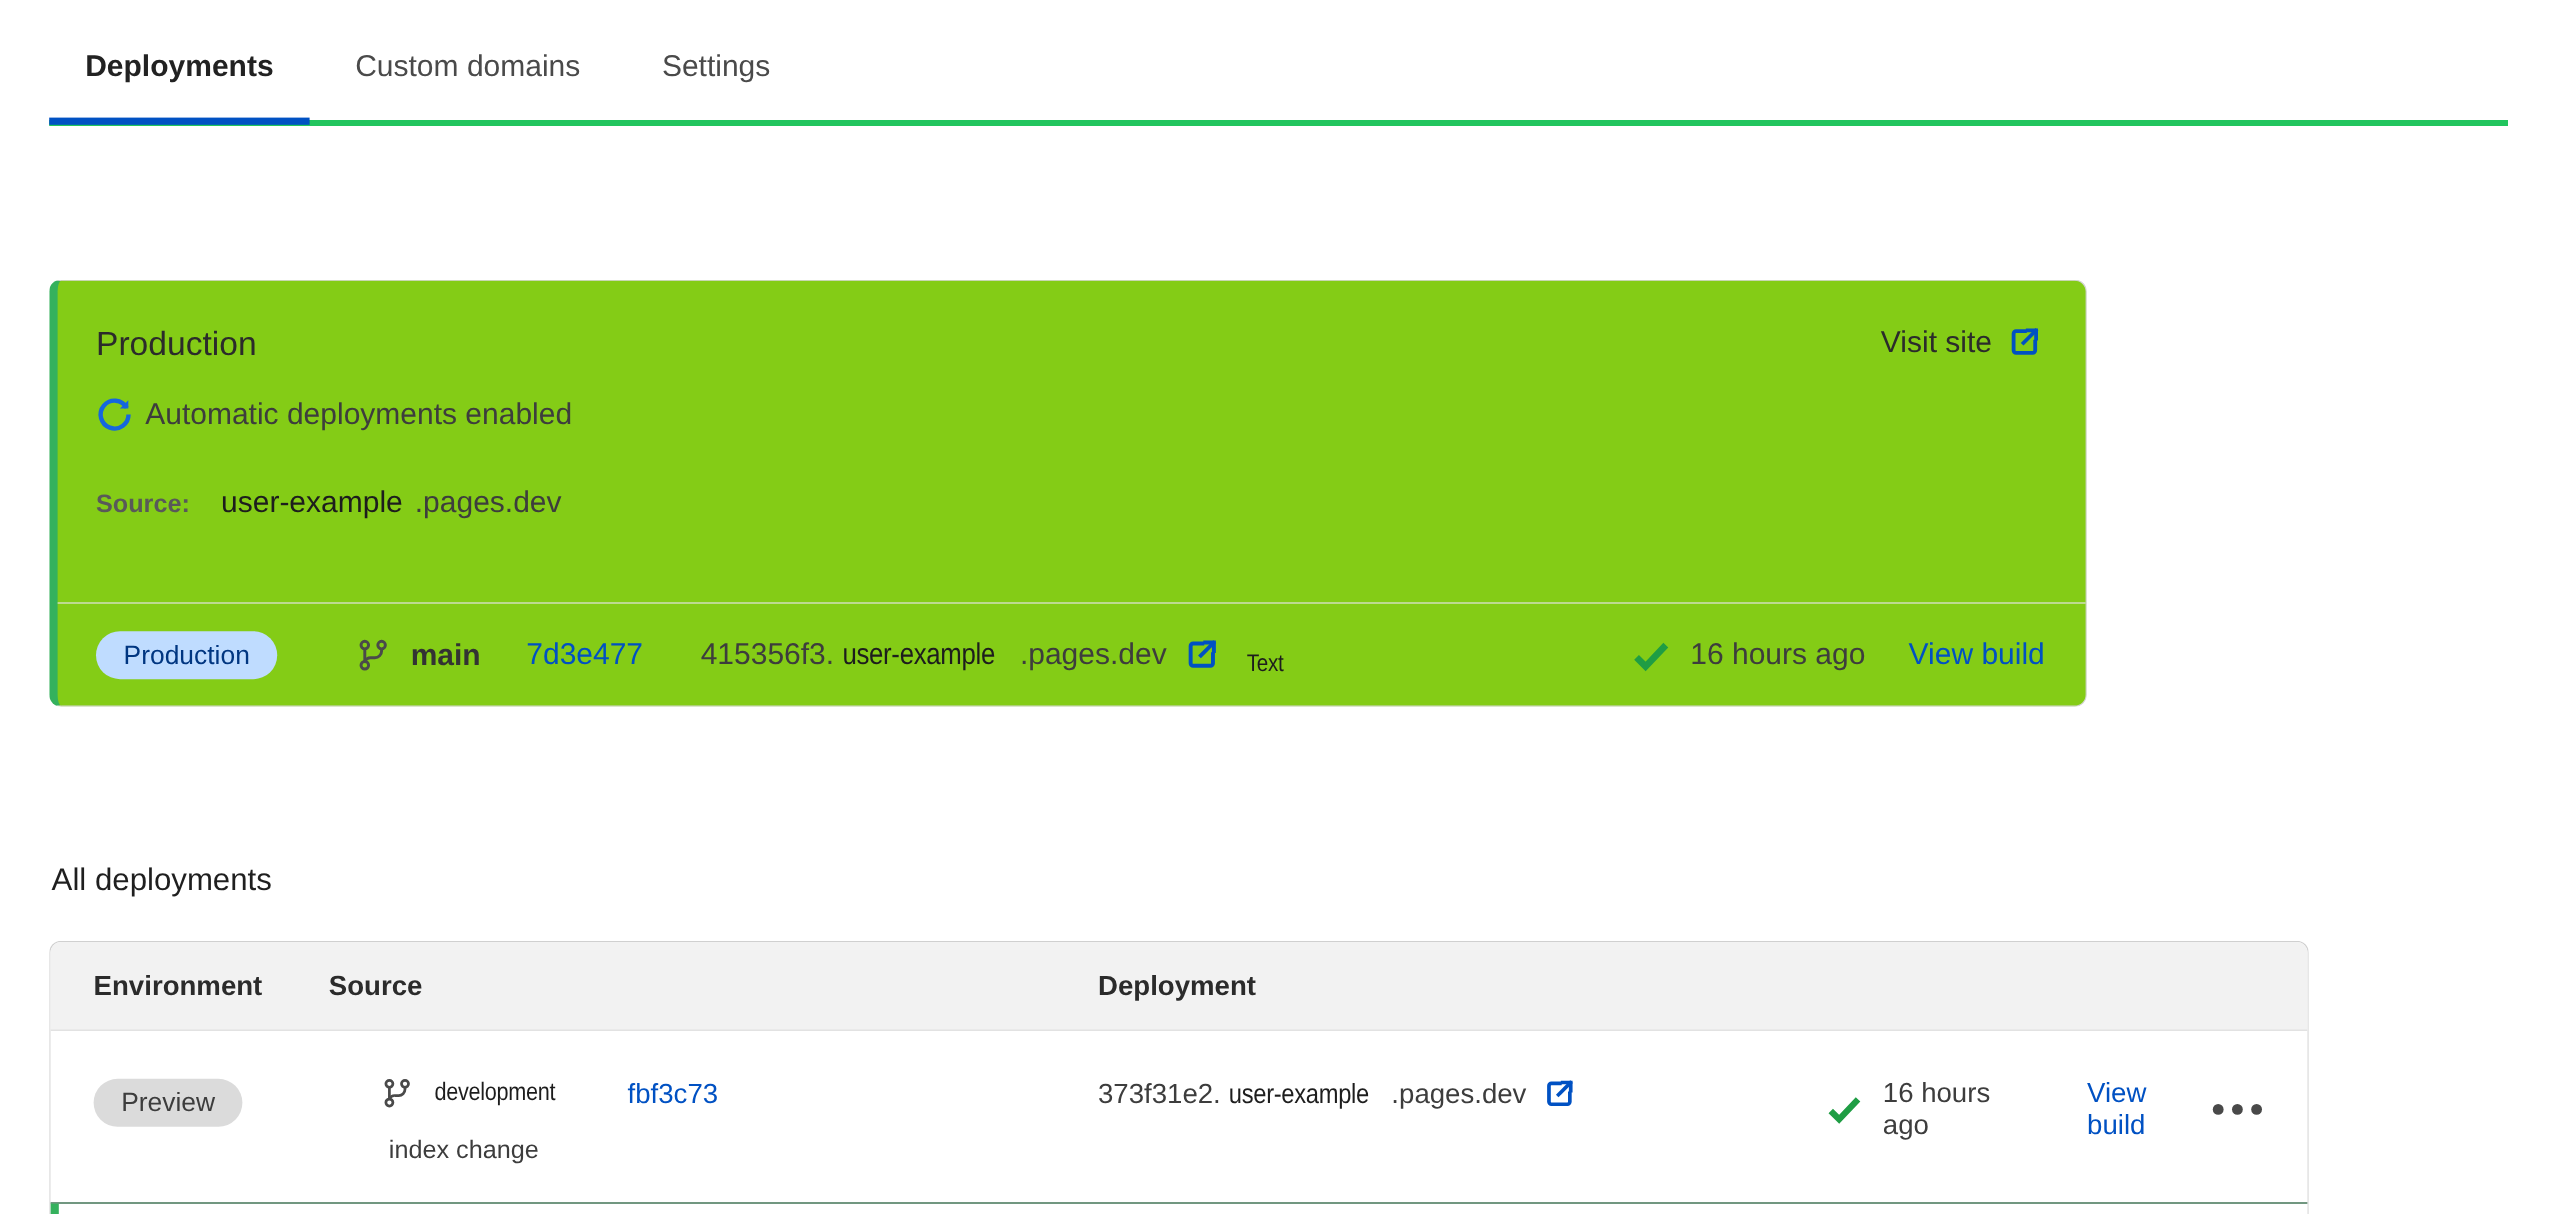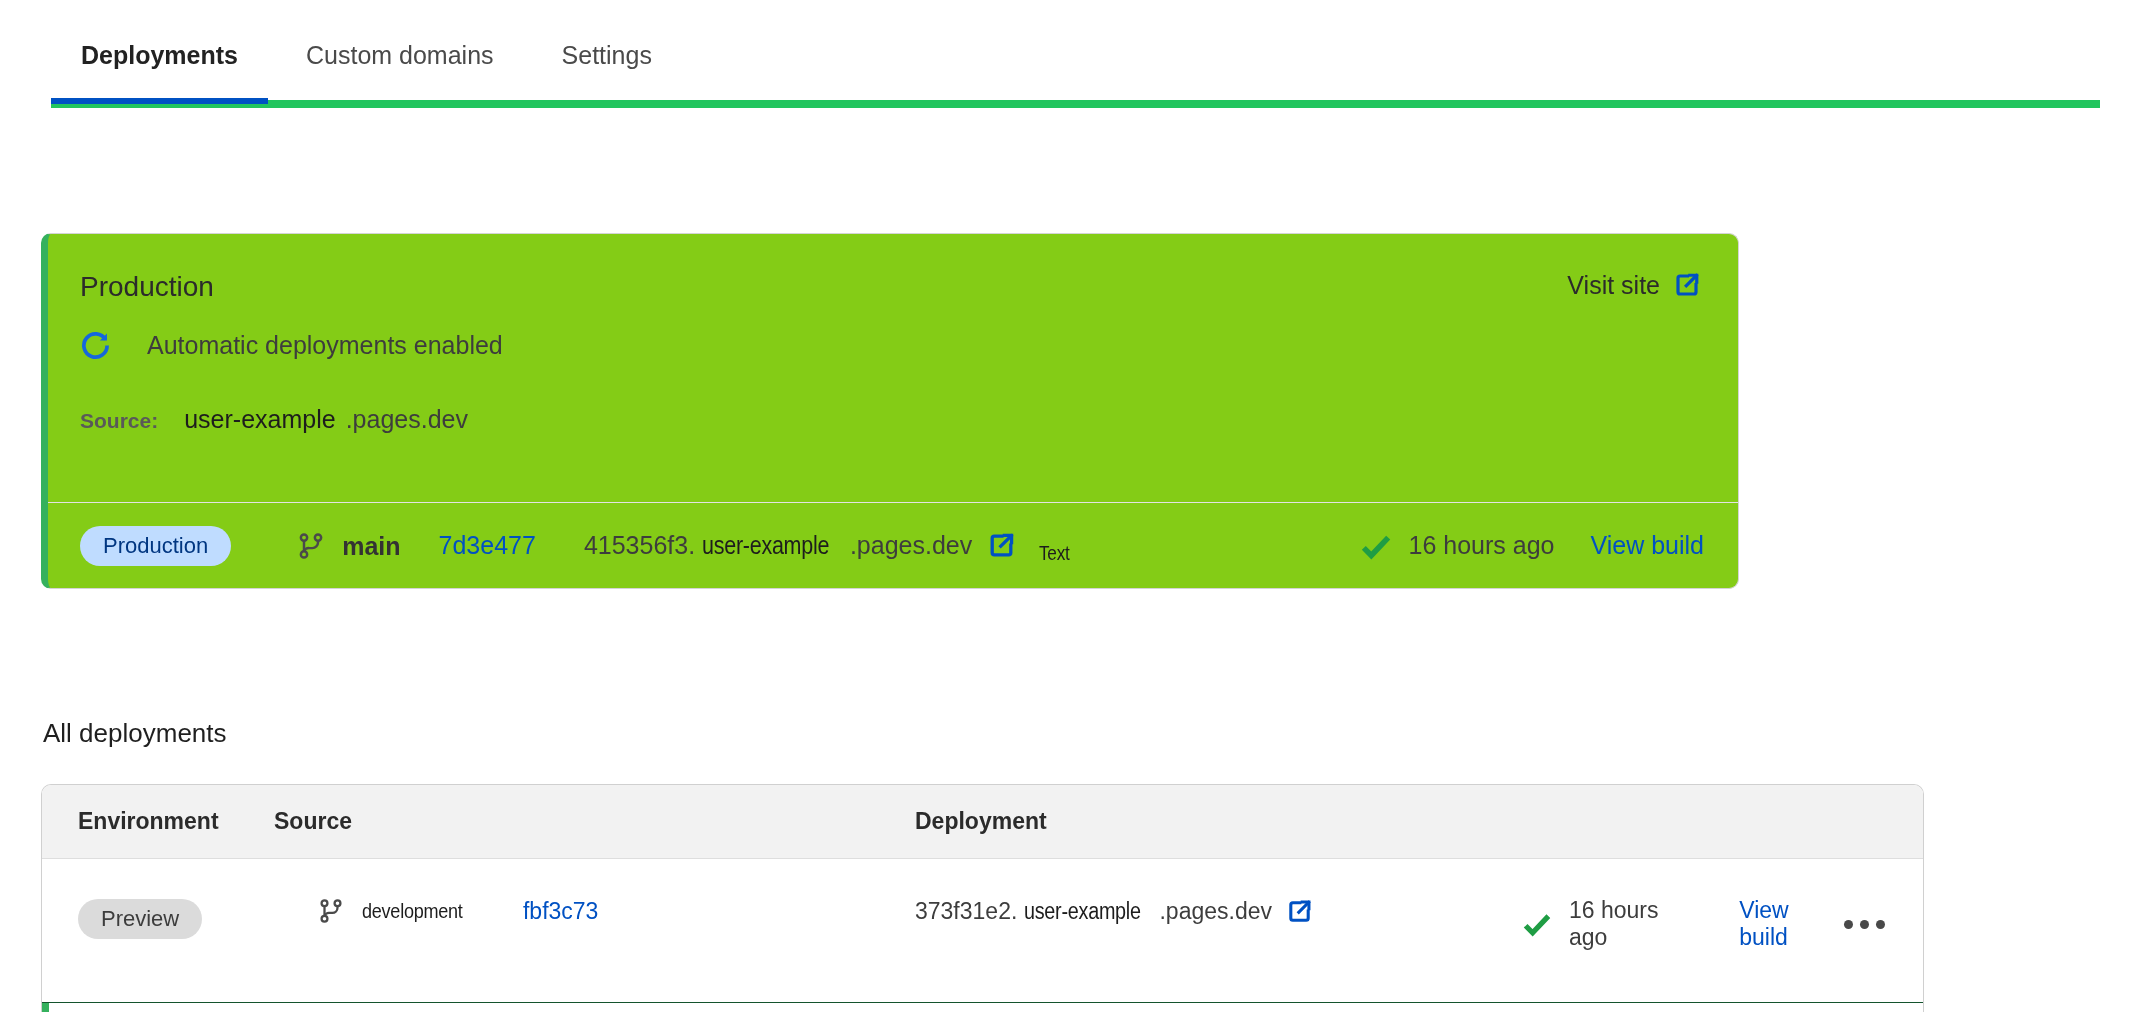--- a/index.html
+++ b/index.html
@@ -1,35 +1,35 @@
 <!DOCTYPE html>
 <html><head>
 <meta charset="utf-8">
 <style>
   * { margin:0; padding:0; box-sizing:border-box; }
   html,body { width:2132px; height:1012px; background:#ffffff; overflow:hidden;
               font-family:"Liberation Sans","DejaVu Sans",sans-serif; color:#3d3d3d; }
 
   
-  .tabbar { position:absolute; left:51px; top:27px; width:2049px; display:flex; gap:8px;
-            border-bottom:8px solid #22c55e;text-align:right; }
+  .tabbar { position:absolute; left:41px; top:27px; width:2049px; display:flex; gap:8px;
+            border-bottom:5px solid #22c55e;text-align:right; }
   .tab { padding:14px 30px 28px 30px; font-size:25px; color:#4a4a4a; cursor:pointer;
          border-bottom:6px solid transparent; margin-bottom:-4px; white-space:nowrap; }
   .tab.active { font-weight:bold; color:#222222; border-bottom-color:#0051c3; }
 
   
   .card { position:absolute; left:41px; top:233px; width:1698px; height:356px;
           border:1px solid #d4d4d4; border-left:7px solid #35b15d; border-radius:10px;
           background:#84cc16; }
   .card-inner { padding:36px 36px 0 32px; }
   .card-head { display:flex; justify-content:space-between; align-items:flex-start; }
   .card-title { font-size:28px; line-height:34px; color:#2b2b2b; font-weight:500; }
   .visit-site { display:flex; align-items:center; gap:12px; font-size:25px; color:#2b2b2b;
                 cursor:pointer; }
-  .auto-line { margin-top:26px; display:flex; align-items:center; gap:36px; font-size:25px;
+  .auto-line { margin-top:26px; display:flex; align-items:center; gap:10px; font-size:25px;
                color:#3d3d3d; }
   .domains-line { margin-top:44px; display:flex; align-items:baseline; font-size:25px; }
   .domains-label { font-size:21px; font-weight:bold; color:#595959; margin-right:26px; }
   .domain-name { color:#1d1d1d; margin-right:10px; }
   .domain-suffix { color:#3d3d3d; }
 
   .prod-row { position:absolute; left:0; right:0; bottom:0; height:86px;
               border-top:1px solid #e3e3e3; display:flex; align-items:center;
               padding:0 34px 0 32px; }
   .badge { display:inline-block; font-size:22px; padding:7px 23px; border-radius:22px;
@@ -178,20 +178,21 @@
             <circle cx="4" cy="3.2" r="1.8"></circle>
             <circle cx="4" cy="12.8" r="1.8"></circle>
             <circle cx="12" cy="3.2" r="1.8"></circle>
             <path d="M4 5v6"></path>
             <path d="M12 5v1a3.2 3.2 0 0 1-3.2 3.2H7.1A3.1 3.1 0 0 0 4 11"></path>
           </svg>
         </span>
         <span class="source-branch condensed">development</span>
         <a class="link source-commit">fbf3c73</a>
       </div>
+      <div class="commit-msg">index change</div>
     </div>
     <div class="cell-dep">
       <span>373f31e2.</span>&nbsp;
       <span class="condensed">user-example</span>
       <span>.pages.dev</span>&nbsp;&nbsp;
       <span>
         <svg width="29" height="29" viewBox="0 0 16 16" fill="none" stroke="#0051c3" stroke-width="1.7" stroke-linecap="square">
           <path d="M8.2 3.2H4.3c-.6 0-1.1.5-1.1 1.1v7.4c0 .6.5 1.1 1.1 1.1h7.4c.6 0 1.1-.5 1.1-1.1V7.8"></path>
           <path d="M9.5 2.8h3.7v3.7"></path>
           <path d="M13 3 7.6 8.4"></path>

